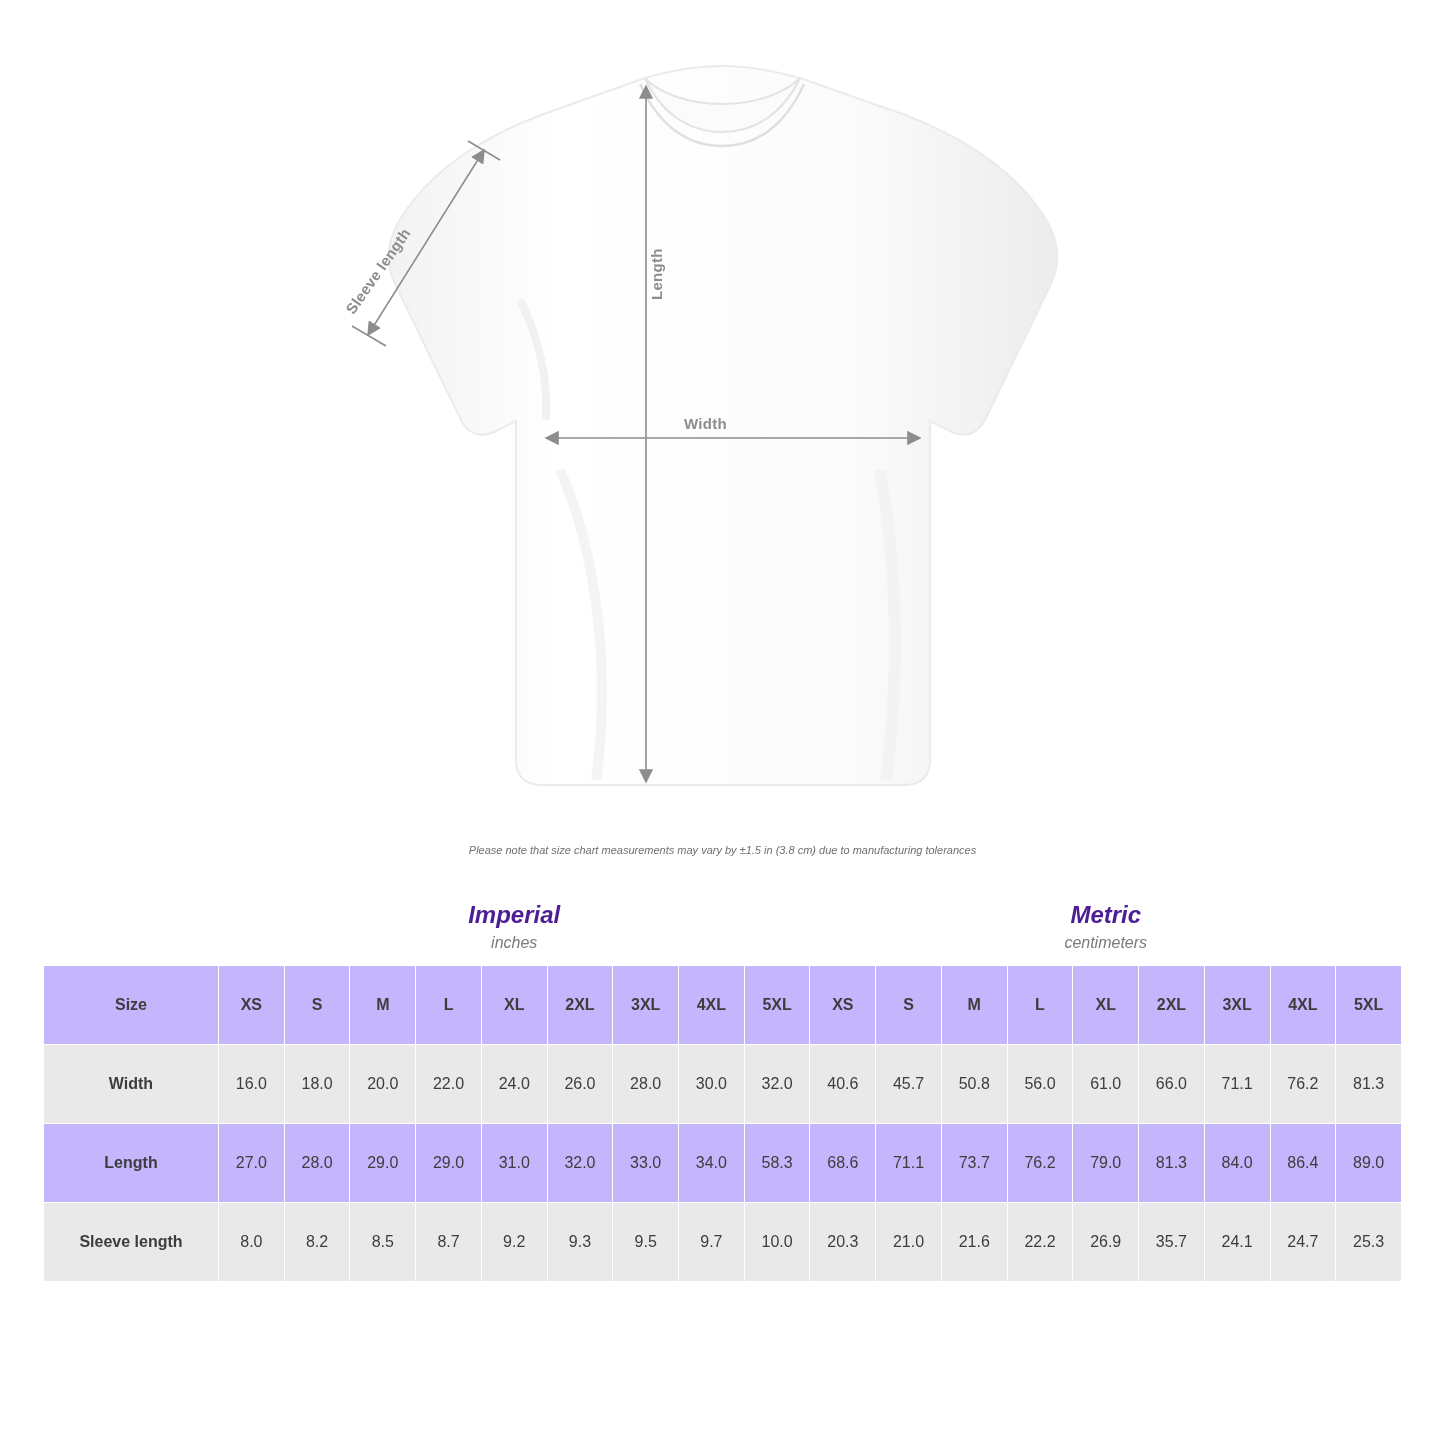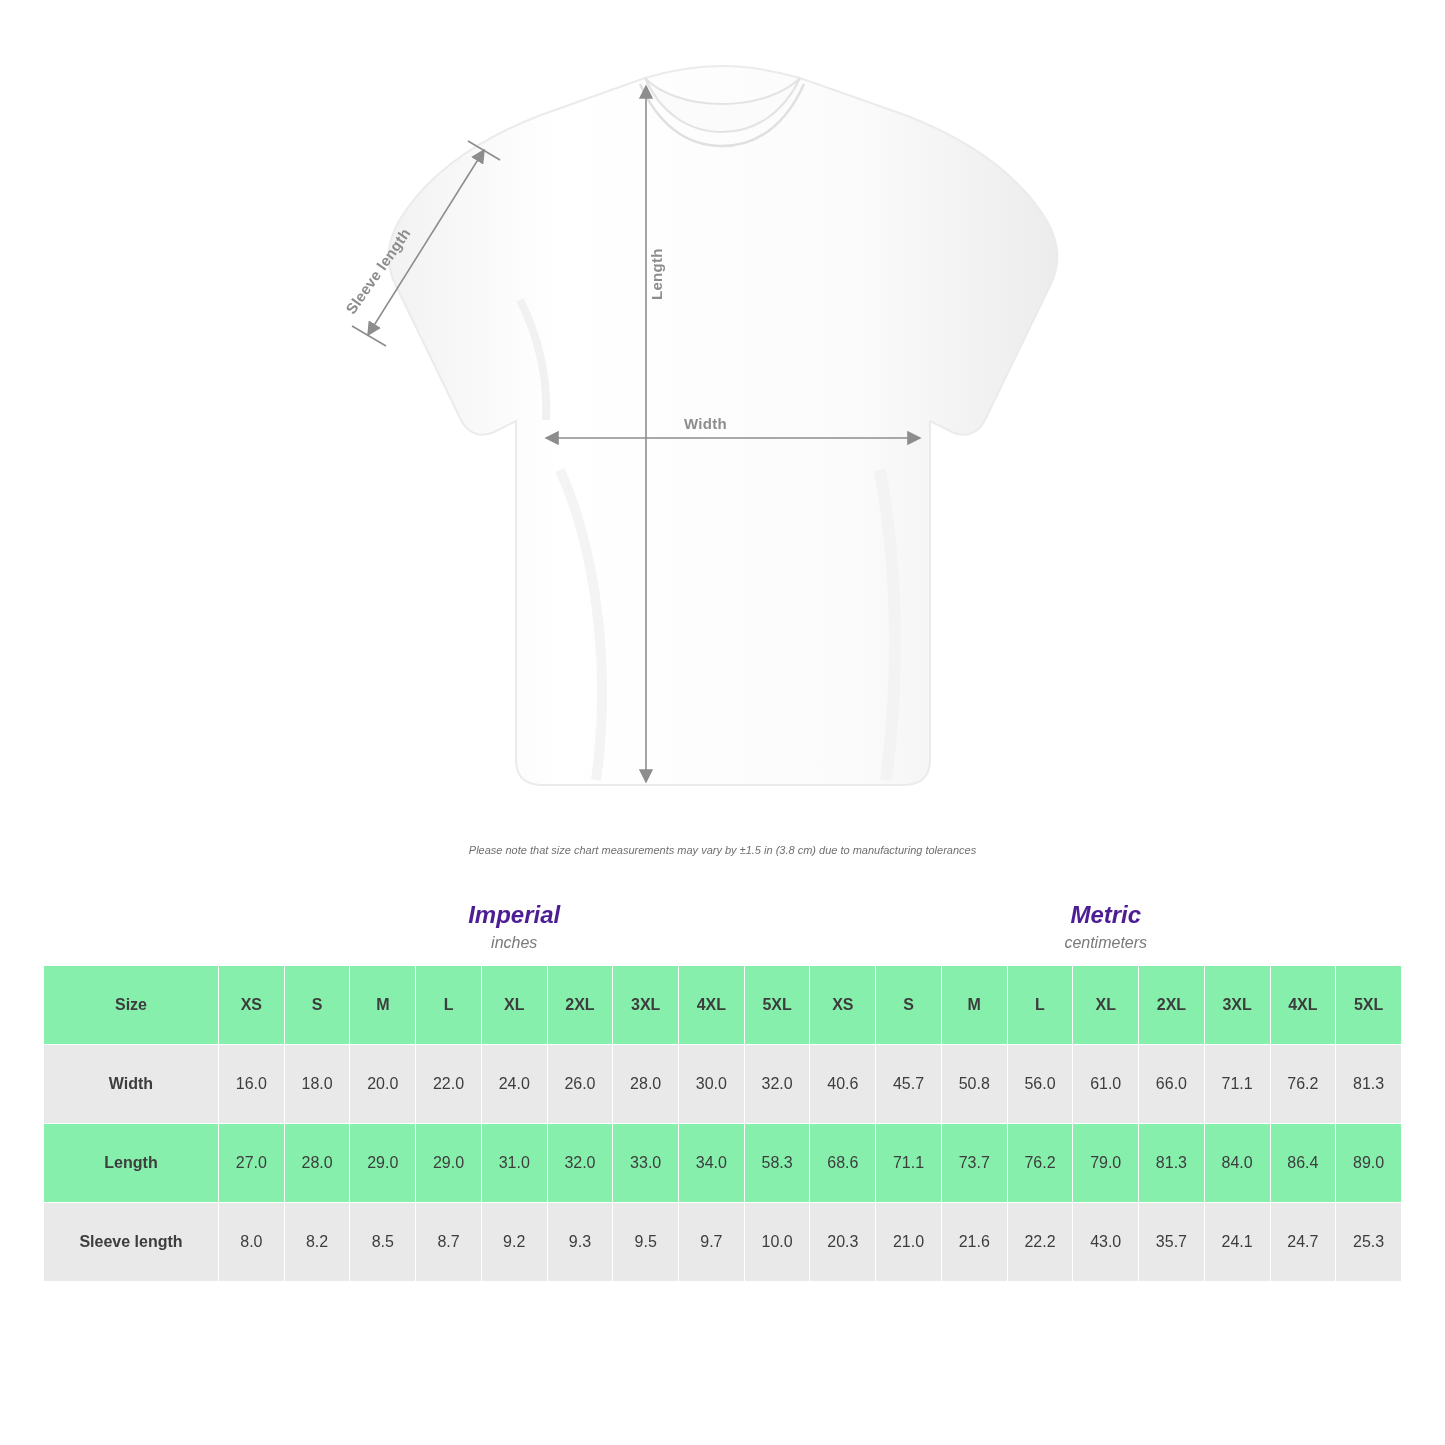--- a/index.html
+++ b/index.html
@@ -116,21 +116,21 @@
   }
   .row-head {
     font-weight: bold;
     font-size: 17px;
     color: #3d3d3d;
   }
   tr.zebra td {
     background: #e9e9e9;
   }
   tr.plain td {
-    background: #86efac;
+    background: #c4b5fd;
   }
   .col-label {
     width: 175px;
   }
   .size-cell {
     font-weight: bold;
     font-size: 17px;
   }
 </style>
 </head>
@@ -295,21 +295,21 @@
           <td>8.7</td>
           <td>9.2</td>
           <td>9.3</td>
           <td>9.5</td>
           <td>9.7</td>
           <td>10.0</td>
           <td>20.3</td>
           <td>21.0</td>
           <td>21.6</td>
           <td>22.2</td>
-          <td>43.0</td>
+          <td>26.9</td>
           <td>35.7</td>
           <td>24.1</td>
           <td>24.7</td>
           <td>25.3</td>
         </tr>
       </tbody>
     </table>
   </div>
 
 </div>

